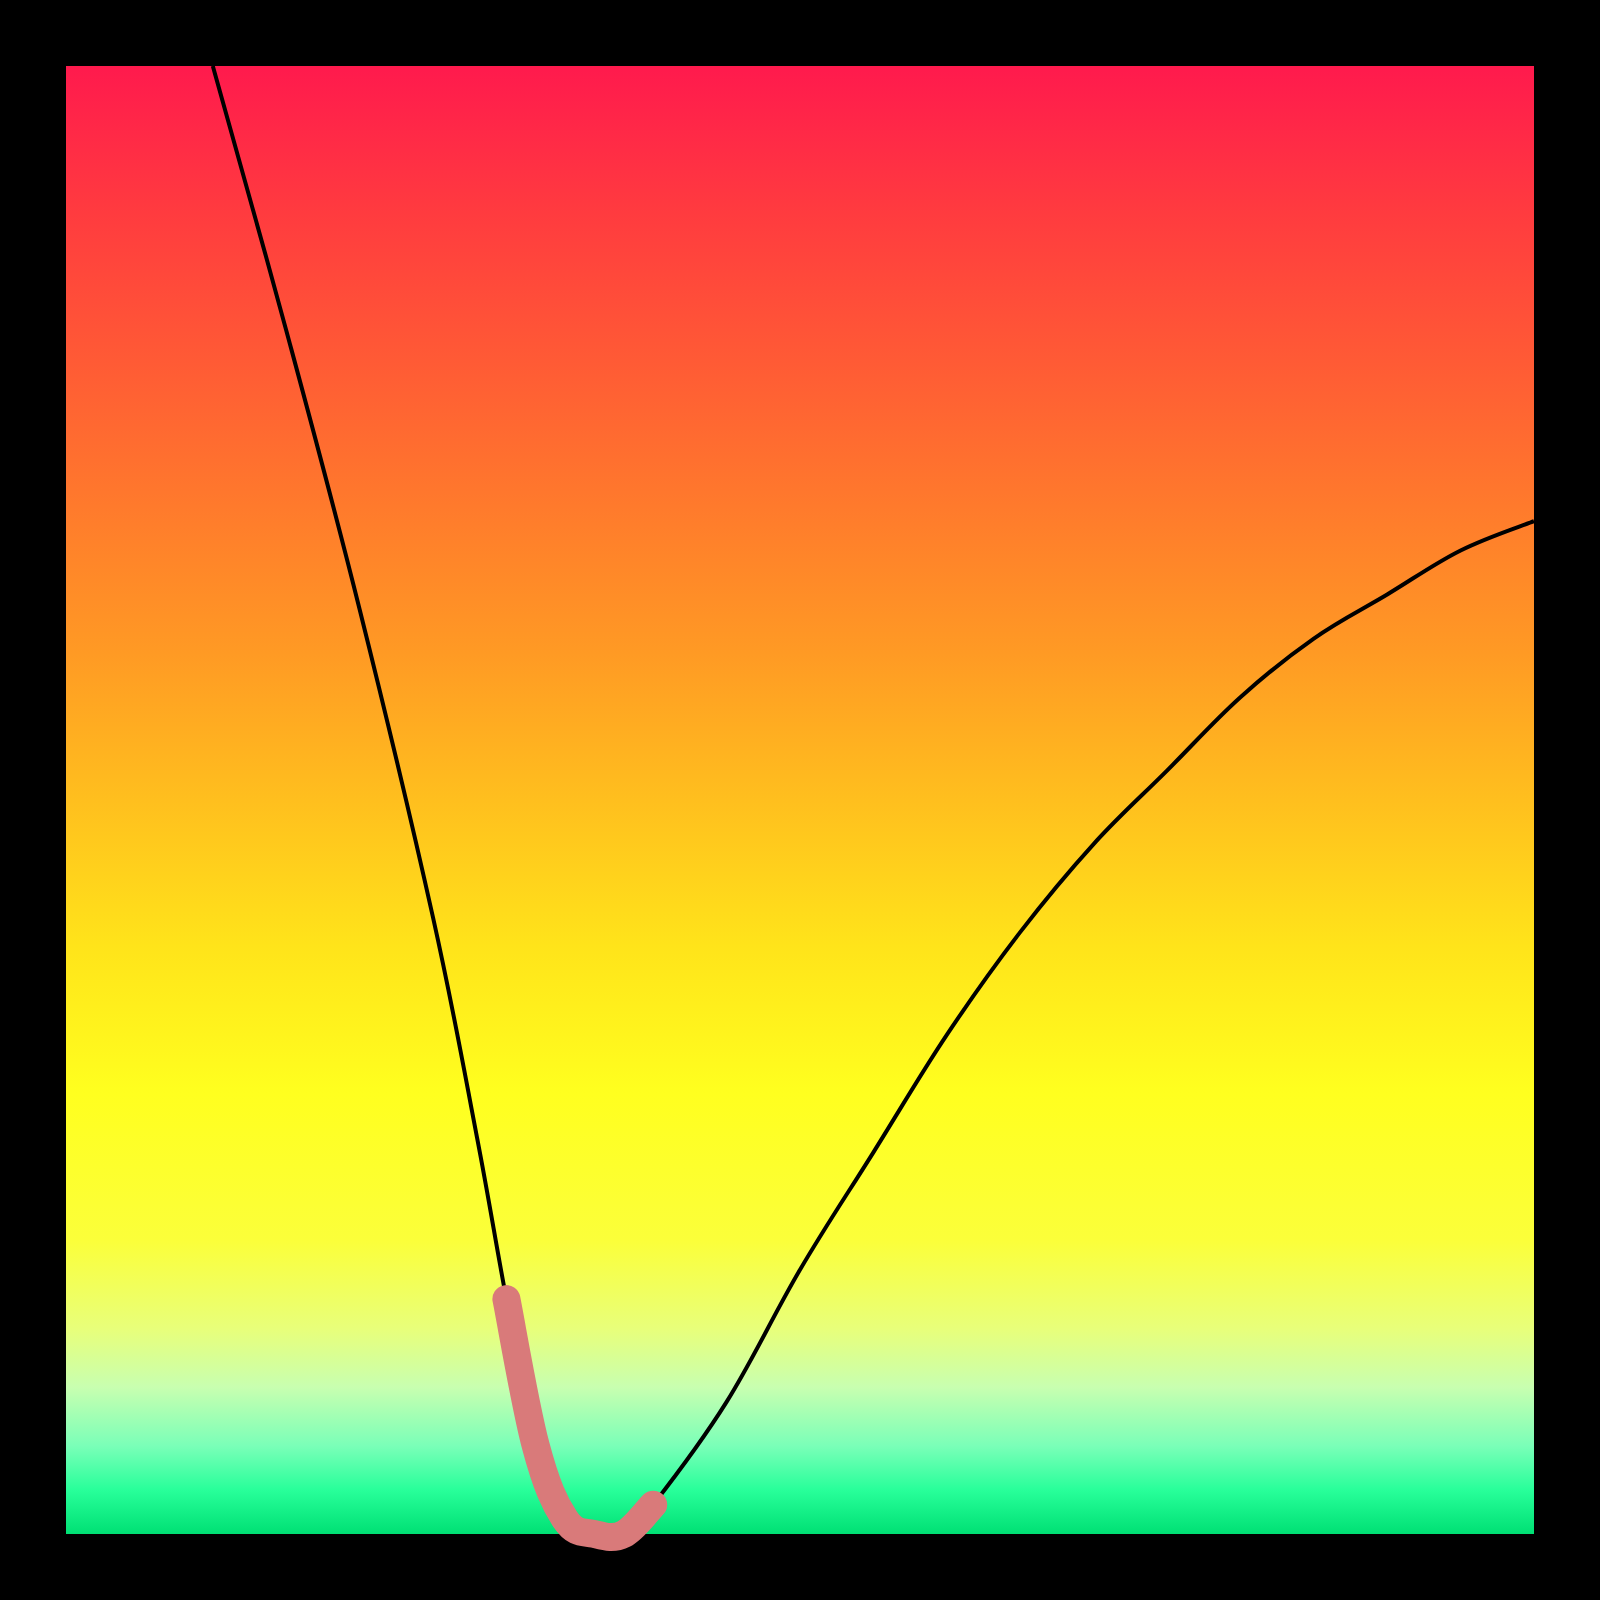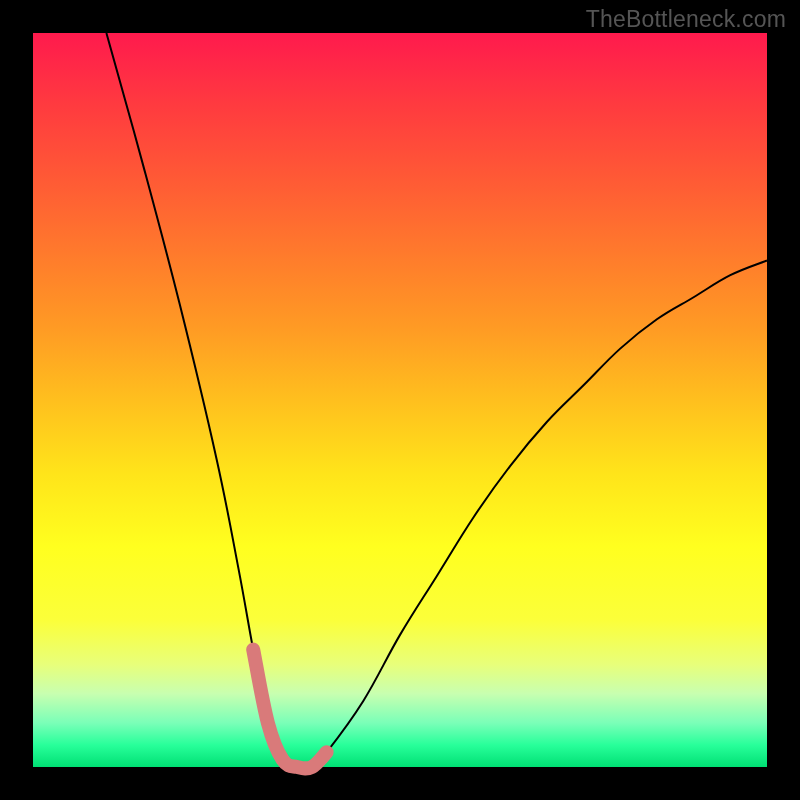--- a/index.html
+++ b/index.html
@@ -58,21 +58,20 @@
     width: 734px;
     height: 734px;
     overflow: visible;
   }
 </style>
 </head>
 <body>
 
 <div class="frame">
 
-  <div class="watermark">TheBottleneck.com</div>
 
   <div class="plot">
     <svg class="curve" viewBox="0 0 734 734">
       <path id="main-curve" stroke="#000000" stroke-width="2" fill="none" d="M 73.4 0 C 80.006 23.7816 96.88799999999999 83.2356 110.1 132.12 C 123.312 181.0044 133.58800000000002 218.73199999999997 146.8 271.58 C 160.012 324.428 172.9304 378.15680000000003 183.5 425.72 C 194.0696 473.2832 198.91400000000002 501.46879999999993 205.52 535.8199999999999 C 212.126 570.1711999999999 214.9152 588.8147999999999 220.2 616.56 C 225.48479999999998 644.3052 229.59519999999998 670.142 234.88 689.96 C 240.1648 709.778 244.27520000000004 718.7328 249.56000000000003 726.66 C 254.84480000000002 734.5871999999999 258.9552 732.6788 264.24 734 C 269.5248 735.3212 273.6352 736.6424 278.92 734 C 284.20480000000003 731.3576 284.3516 731.2108000000001 293.6 719.32 C 302.8484 707.4292 317.088 689.0792 330.3 667.94 C 343.512 646.8008000000001 353.788 624.3404 367 601.88 C 380.212 579.4196 390.48800000000006 564.2991999999999 403.70000000000005 543.16 C 416.91200000000003 522.0208 427.188 504.2579999999999 440.4 484.43999999999994 C 453.61199999999997 464.62199999999996 463.88800000000003 450.2356 477.1 433.06 C 490.312 415.8844 500.58799999999997 403.55320000000006 513.8 389.02000000000004 C 527.012 374.4868 537.288 365.532 550.5 352.32 C 563.712 339.108 573.988 327.5108000000001 587.2 315.62000000000006 C 600.412 303.72920000000005 610.688 295.5084 623.9 286.26 C 637.112 277.0116 647.388 272.16720000000004 660.6 264.24 C 673.812 256.3128 684.088 248.82599999999996 697.3 242.21999999999997 C 710.512 235.61399999999998 727.394 230.1824 734 227.54000000000002"></path>
       <path id="highlight-curve" stroke="#d97a7a" stroke-width="14" stroke-linecap="round" stroke-linejoin="round" fill="none" d="M 220.2 616.56 C 222.8424 629.7719999999999 229.59519999999998 670.142 234.88 689.96 C 240.1648 709.778 244.27520000000004 718.7328 249.56000000000003 726.66 C 254.84480000000002 734.5871999999999 258.9552 732.6788 264.24 734 C 269.5248 735.3212 273.6352 736.6424 278.92 734 C 284.20480000000003 731.3576 290.9576 721.9624 293.6 719.32"></path>
     </svg>
   </div>
 
 </div>
 

